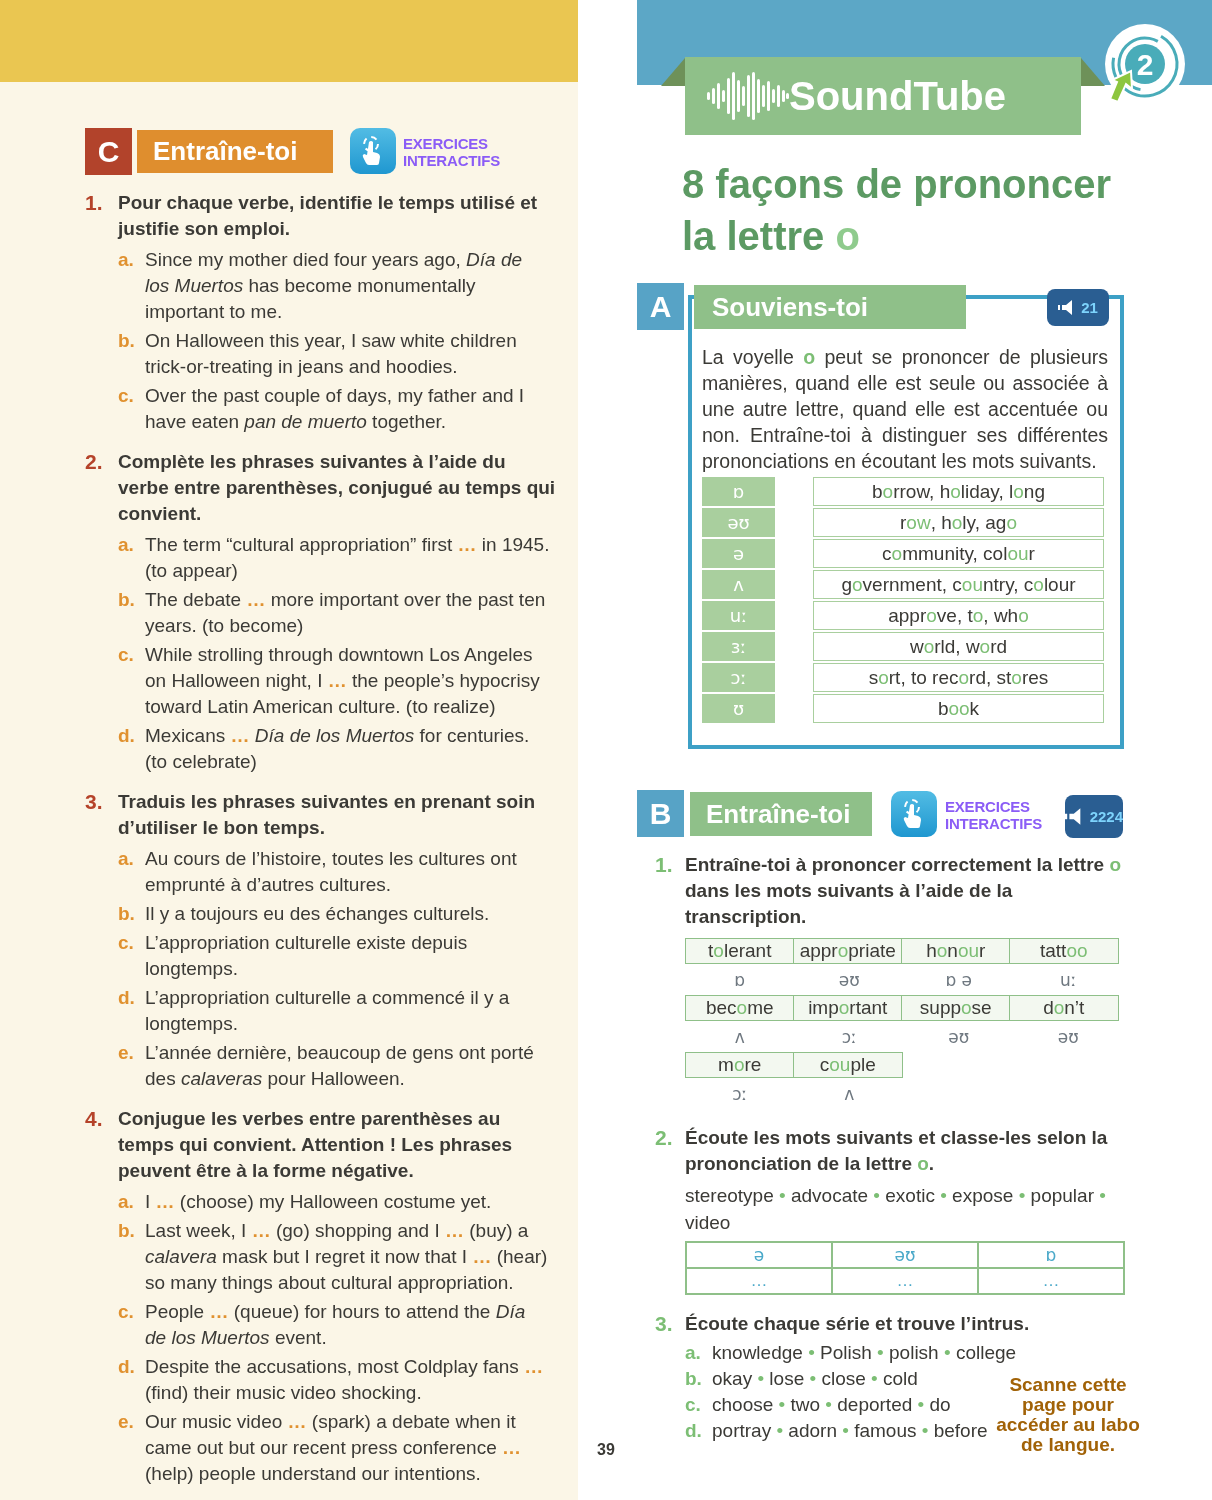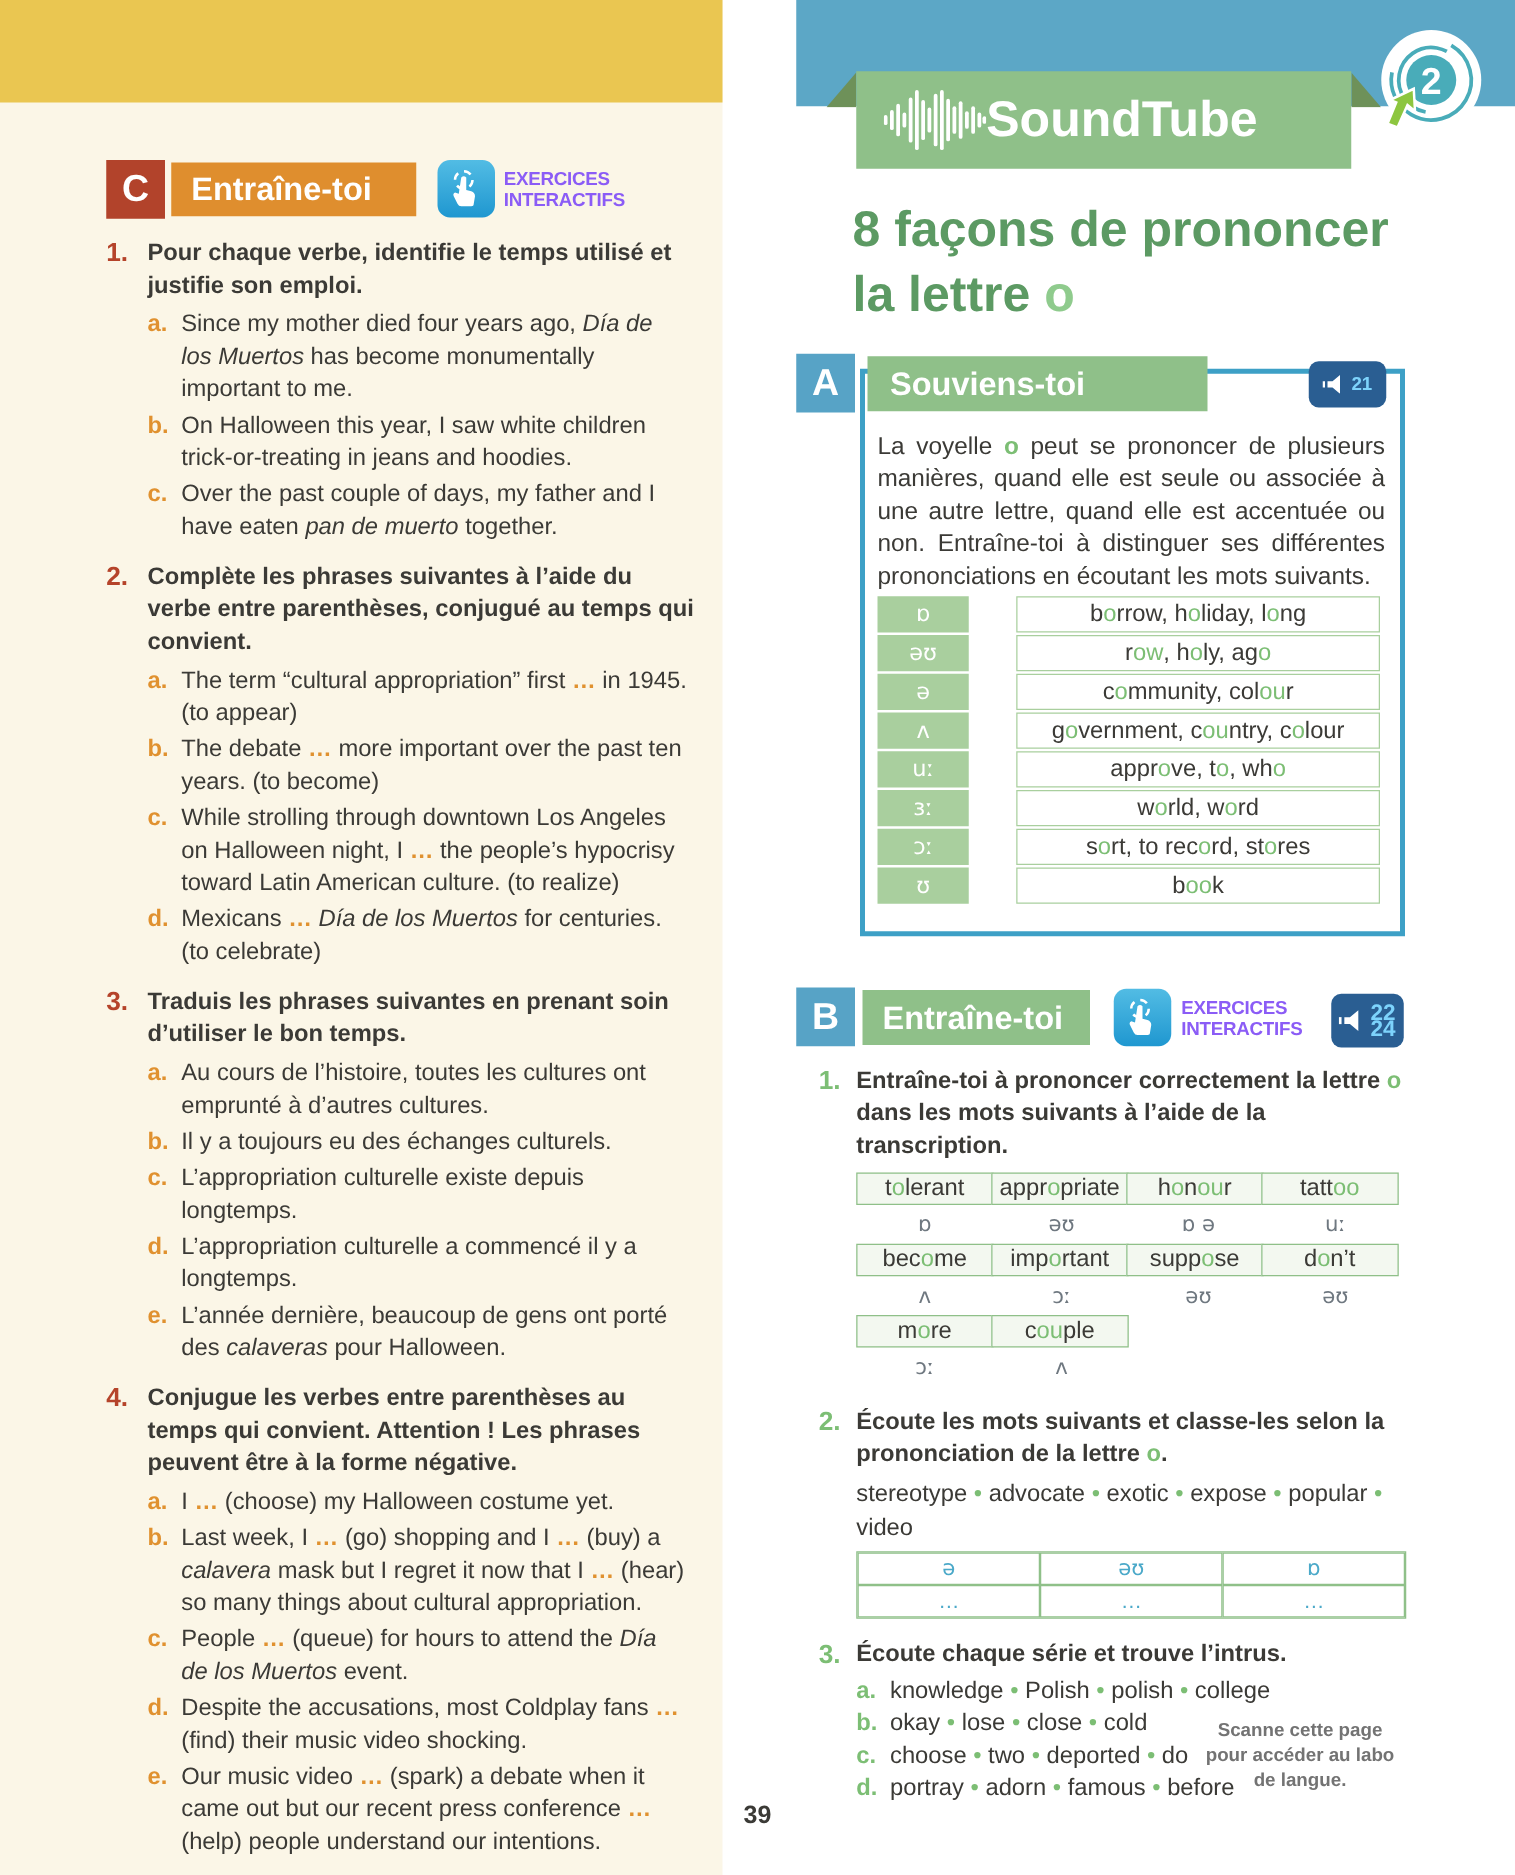--- a/index.html
+++ b/index.html
@@ -61,21 +61,21 @@
   .a-words{flex:1;border:1px solid #a9cf9e;background:#fff;display:flex;align-items:center;
       justify-content:center;font-size:19px;margin-left:36px;}
   .a-words .hl{color:#7cbe74;}
   .ipa{font-family:"DejaVu Sans",sans-serif;}
   
   .b-square{left:637px;top:790px;background:#57a3c6;}
   .b-banner{left:690px;top:792px;width:166px;height:44px;padding-left:16px;}
   .int-icon-b{left:891px;top:791px;}
   .int-text-b{left:945px;top:798px;}
   .audio-2224{left:1065px;top:795px;width:58px;height:43px;font-size:12px;}
-  .audio-nums{display:flex;flex-direction:column;line-height:13px;font-size:18px;}
+  .audio-nums{display:flex;flex-direction:row;line-height:13px;font-size:15px;}
   .b-flow{left:655px;top:852px;width:470px;}
   .b-num{width:30px;flex:none;color:#7cbe74;font-weight:bold;font-size:21px;line-height:26px;}
   .b-instr{font-weight:bold;font-size:19px;line-height:26px;width:440px;}
   .b-instr .hl{color:#7cbe74;}
   .b-ex1-tables{margin-left:30px;margin-top:8px;}
   .w-row{display:flex;}
   .w-cell{width:109.5px;height:26px;box-sizing:border-box;background:#f3f8f0;
       border:1.5px solid #8fc089;margin-right:-1.5px;display:flex;align-items:center;
       justify-content:center;font-size:19px;}
   .w-cell .hl{color:#7cbe74;}
@@ -86,23 +86,23 @@
   .wordlist .hl,.ex3 .hl{color:#7cbe74;}
   .ex2-table{margin-left:30px;margin-top:5px;width:438px;border:1.5px solid #8fc089;}
   .ex2-row{display:flex;}
   .ex2-cell{flex:1;height:26px;box-sizing:border-box;border:1px solid #8fc089;
       display:flex;align-items:center;justify-content:center;color:#4ba9c9;font-size:17px;}
   .ex3{margin-top:16px;}
   .ex3-items{margin-left:30px;margin-top:3px;}
   .ex3-item{display:flex;margin-bottom:0px;}
   .ex3-letter{width:27px;flex:none;color:#7cbe74;font-weight:bold;font-size:19px;line-height:26px;}
   .ex3-text{font-size:19px;line-height:26px;}
-  .scan-note{left:964px;top:1375px;width:152px;text-align:center;color:#737373;
-      font-size:15px;line-height:20px;font-weight:600;}
-  .page-num{left:0;top:1441px;width:1212px;text-align:center;font-size:20px;font-weight:600;}
+  .scan-note{left:992px;top:1375px;width:152px;text-align:center;color:#a16207;
+      font-size:19px;line-height:20px;font-weight:600;}
+  .page-num{left:0;top:1441px;width:1212px;text-align:center;font-size:16px;font-weight:600;}
   i{font-style:italic;}
 </style>
 </head>
 <body>
 
 <div class="abs left-col"></div>
 <div class="abs yellow-block"></div>
 
 <div class="abs sq c-square">C</div>
 <div class="abs c-banner">Entraîne-toi</div>

